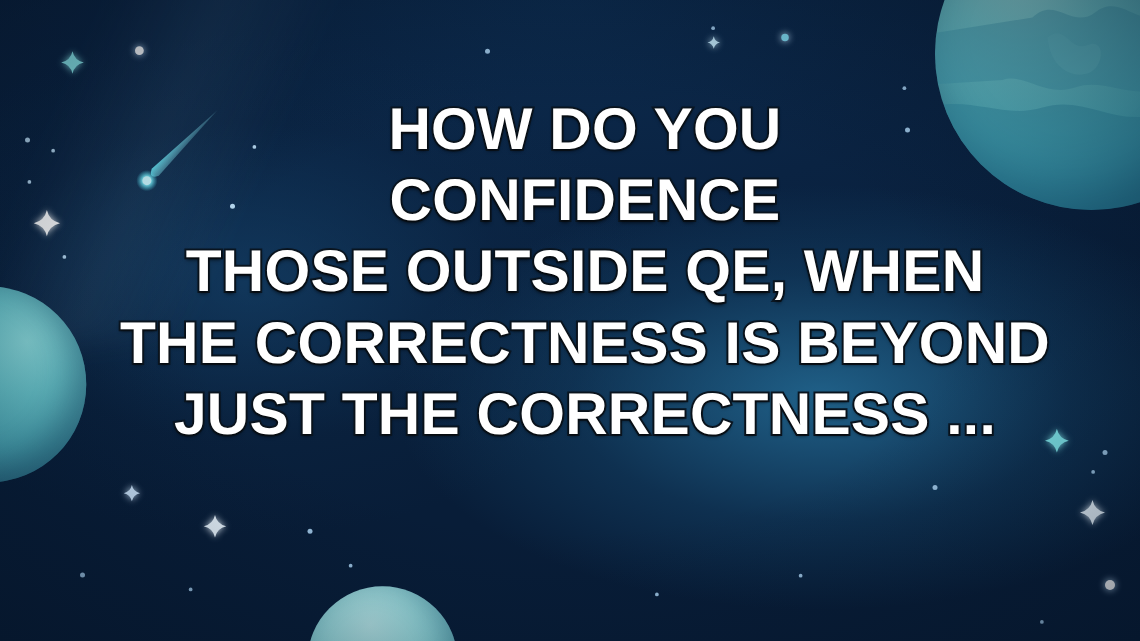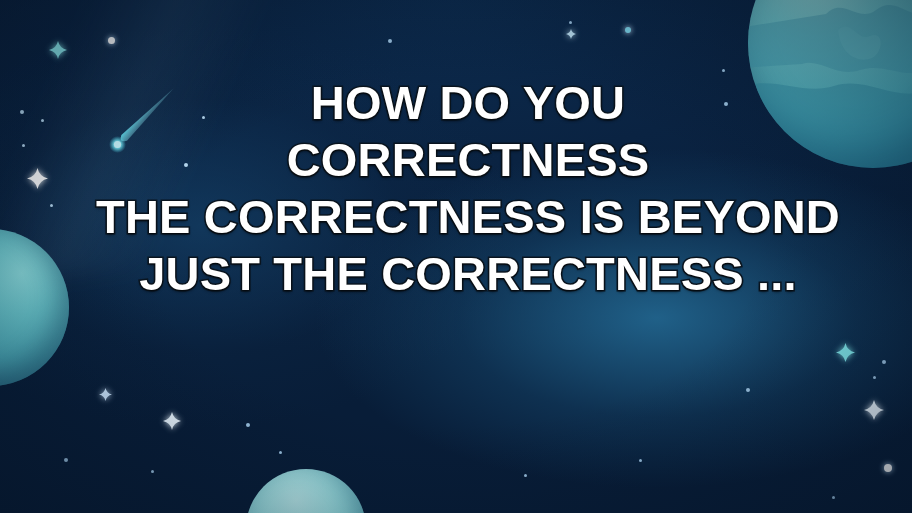--- a/index.html
+++ b/index.html
@@ -237,18 +237,19 @@
     </svg>
   </div>
 
   <div class="planet" id="planet-left"></div>
   <div class="planet" id="planet-bottom"></div>
 
   <div class="bg-vignette"></div>
 
   <div id="caption">
     <span class="line">HOW DO YOU</span>
-    <span class="line">CORRECTNESS</span>
+    <span class="line">CONFIDENCE</span>
+    <span class="line">THOSE OUTSIDE QE, WHEN</span>
     <span class="line">THE CORRECTNESS IS BEYOND</span>
     <span class="line">JUST THE CORRECTNESS ...</span>
   </div>
 
 </div>
 
 </body></html>

